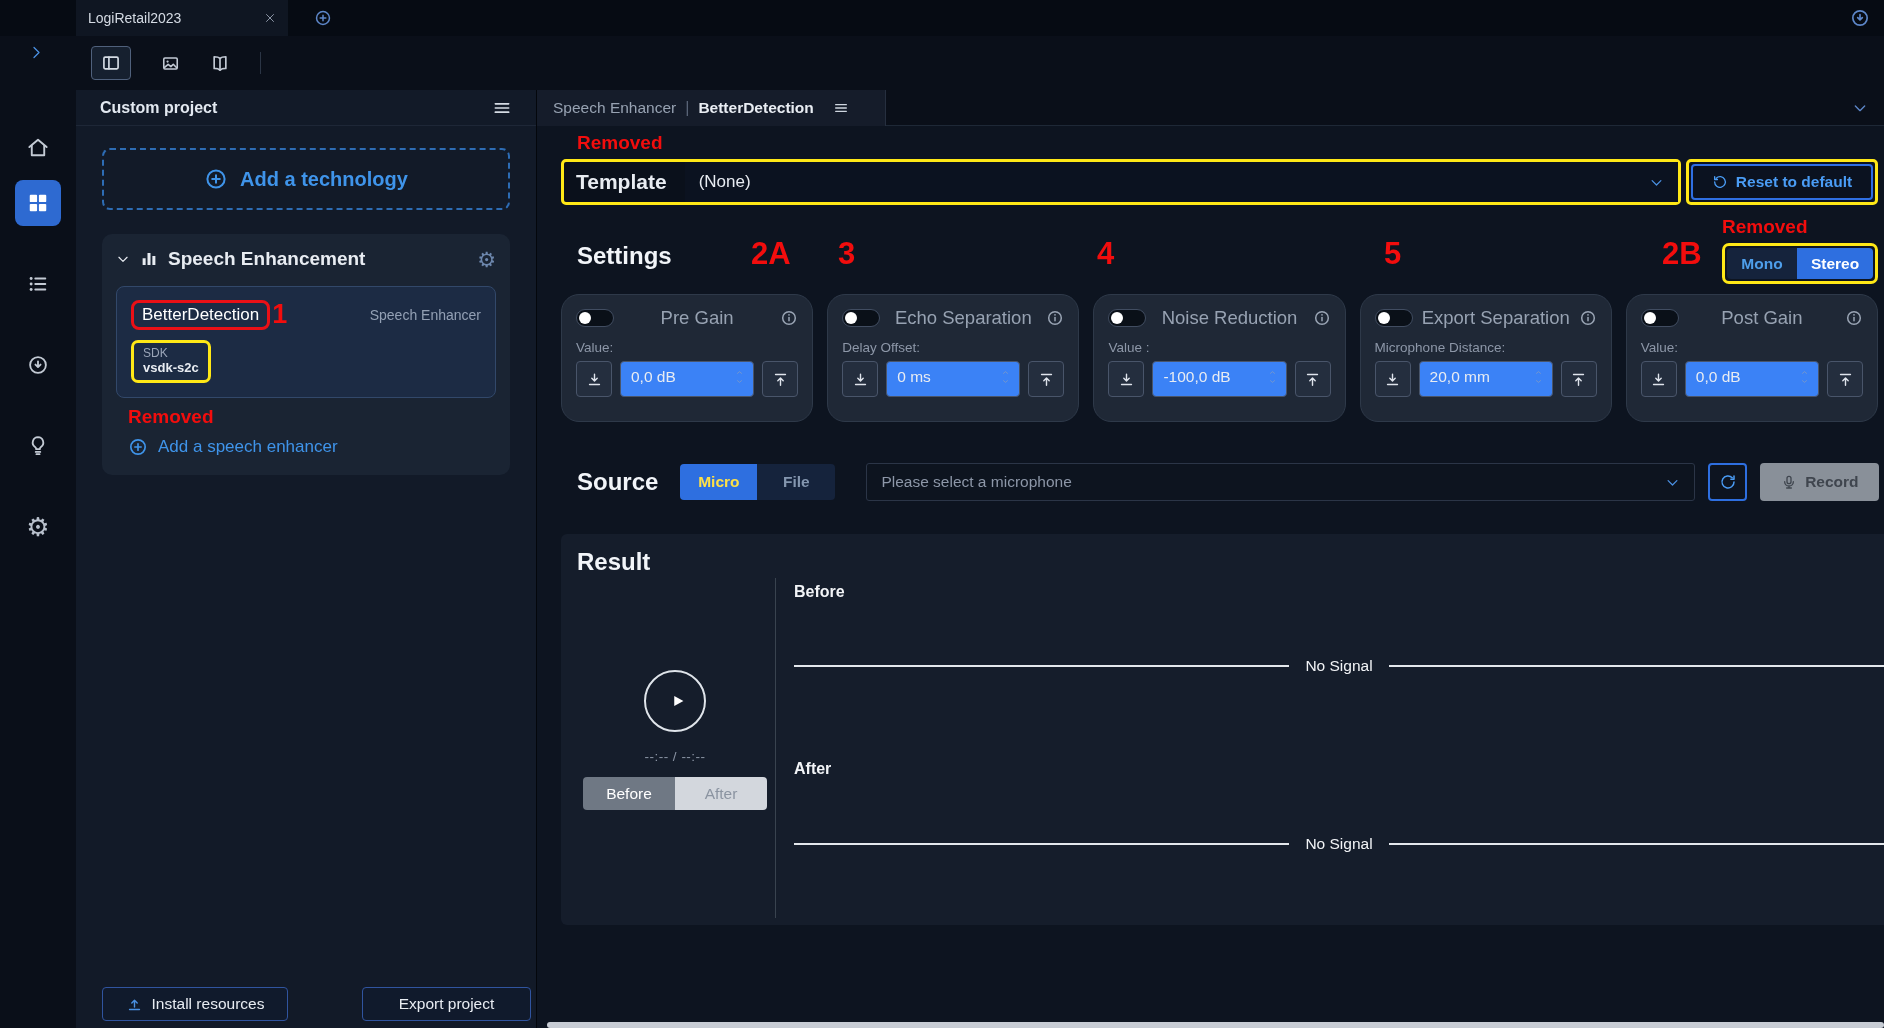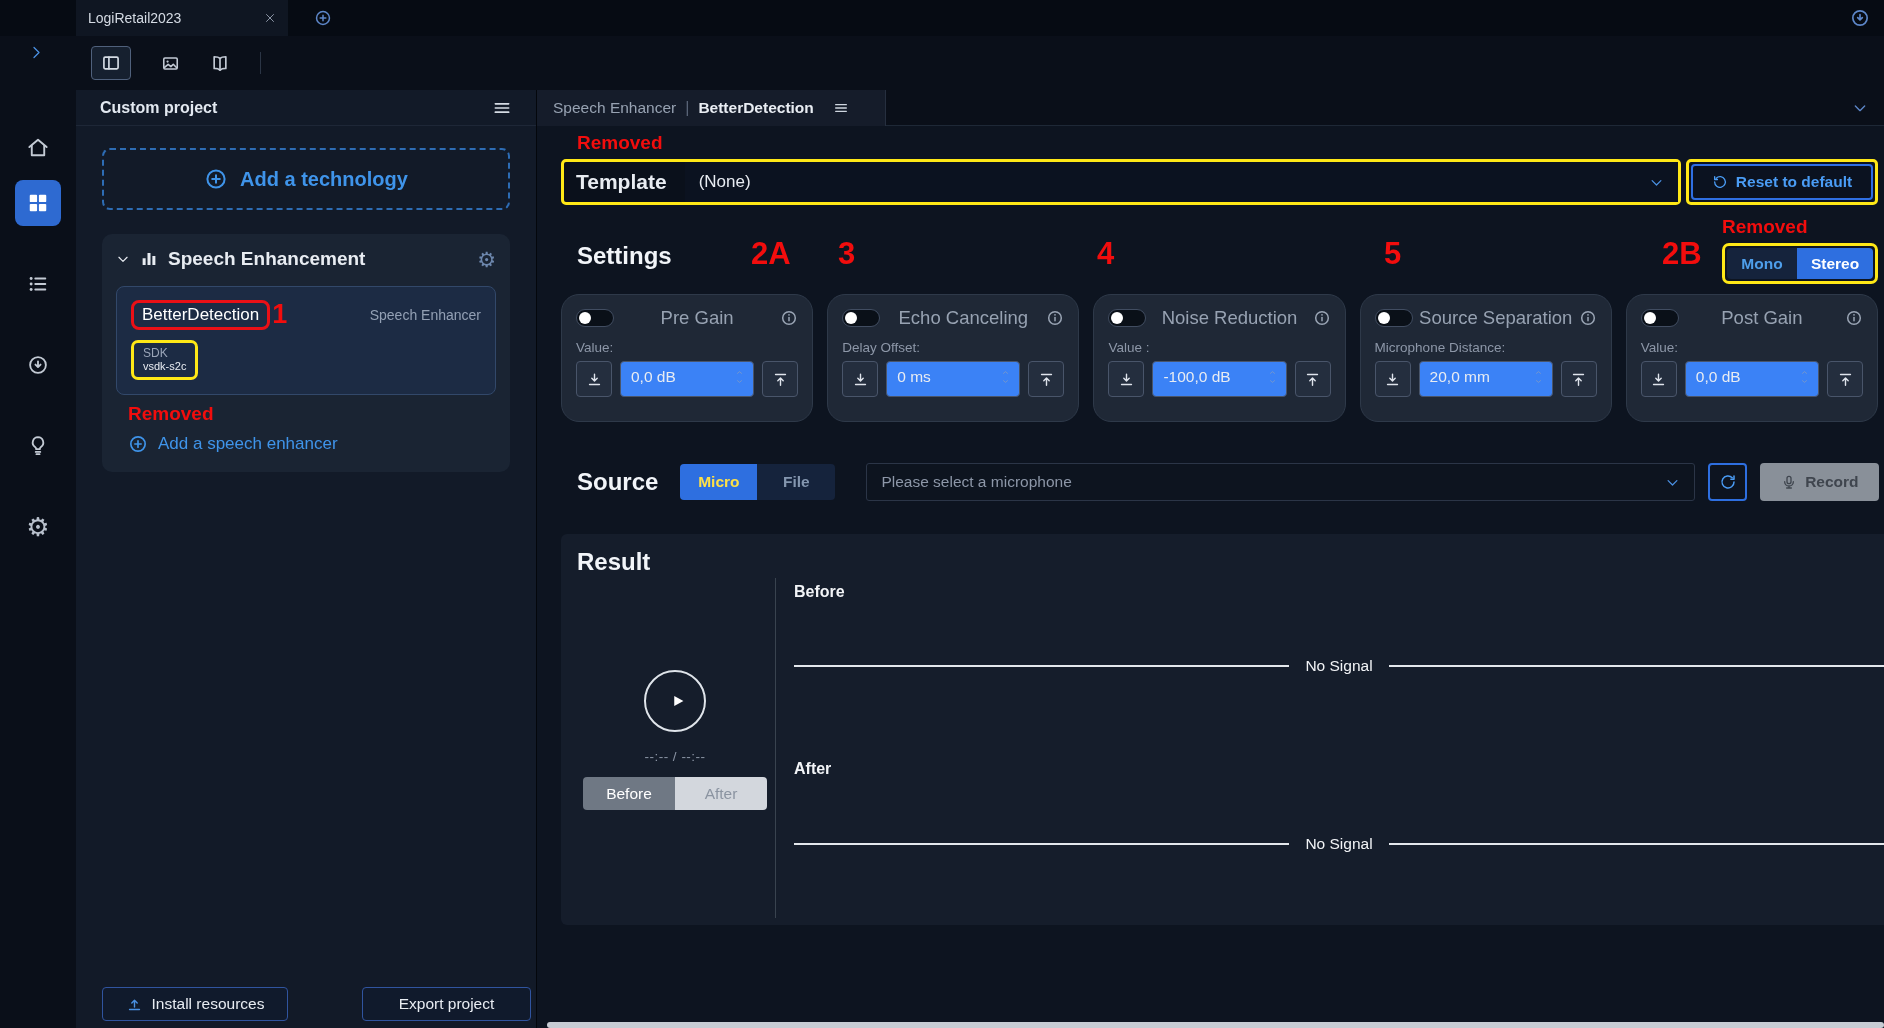--- a/index.html
+++ b/index.html
@@ -45,21 +45,21 @@
   .group-title{font-size:19px;font-weight:bold}
   .group-gear{margin-left:auto;color:#6d87ad;font-size:21px;line-height:1}
   .item-card{margin-top:16px;background:#1c2b44;border:1px solid #32486a;border-radius:8px;padding:12px 14px 14px}
   .item-row{display:flex;align-items:center}
   .rbox{border:3px solid #ea1016;border-radius:8px;padding:2px 8px;font-size:17px;color:#fff}
   .marker1{color:#f20d0d;font-weight:bold;font-size:27px;margin-left:2px}
   .item-type{margin-left:auto;font-size:14px;color:#93a0b4}
   .ybox{border:3px solid #ffe816;border-radius:6px}
   .sdk-box{display:inline-block;margin-top:10px;padding:3px 9px 5px;border-radius:7px}
   .sdk-label{font-size:12px;color:#9aa5b8}
-  .sdk-value{font-size:11px;font-weight:normal}
+  .sdk-value{font-size:13px;font-weight:bold}
   .ann-red{color:#f20d0d;font-weight:bold;font-size:19px}
   .removed-sdk{margin:8px 0 0 12px}
   .add-enhancer{margin:9px 0 0 12px;display:flex;align-items:center;gap:10px;color:#3f94ea;font-size:17px}
   .panel-footer{position:absolute;left:26px;right:5px;bottom:7px;display:flex;justify-content:space-between}
   .pf-btn{height:34px;border:1px solid #30549f;border-radius:4px;background:#101a2c;color:#e8ecf2;font-size:15.5px;display:flex;align-items:center;justify-content:center;gap:9px}
   .pf-install{width:186px}
   .pf-export{width:169px}
   .blue-ic{color:#4a90e2}
 
   
@@ -391,21 +391,21 @@
               </svg>
             </button>
         </div>
       </div>
 
       <div class="card">
         <div class="card-top">
           <span class="toggle">
               <span class="knob"></span>
             </span>
-          <span class="card-title">Echo Canceling</span>
+          <span class="card-title">Echo Separation</span>
           <svg class="si info-ic" viewBox="0 0 24 24" width="18" height="18" style="stroke-width:1.8">
               <circle cx="12" cy="12" r="8.4"></circle>
               <path d="M12 11.2v4.6"></path>
               <circle class="fi" cx="12" cy="7.8" r="1.15"></circle>
             </svg>
         </div>
         <div class="card-param">Delay Offset:</div>
         <div class="card-controls">
           <button class="sq-btn">
               <svg class="si" viewBox="0 0 24 24" width="17" height="17">
@@ -467,21 +467,21 @@
               </svg>
             </button>
         </div>
       </div>
 
       <div class="card">
         <div class="card-top">
           <span class="toggle">
               <span class="knob"></span>
             </span>
-          <span class="card-title" actable="false">Source Separation</span>
+          <span class="card-title" actable="false">Export Separation</span>
           <svg class="si info-ic" viewBox="0 0 24 24" width="18" height="18" style="stroke-width:1.8">
               <circle cx="12" cy="12" r="8.4"></circle>
               <path d="M12 11.2v4.6"></path>
               <circle class="fi" cx="12" cy="7.8" r="1.15"></circle>
             </svg>
         </div>
         <div class="card-param">Microphone Distance:</div>
         <div class="card-controls">
           <button class="sq-btn">
               <svg class="si" viewBox="0 0 24 24" width="17" height="17">

